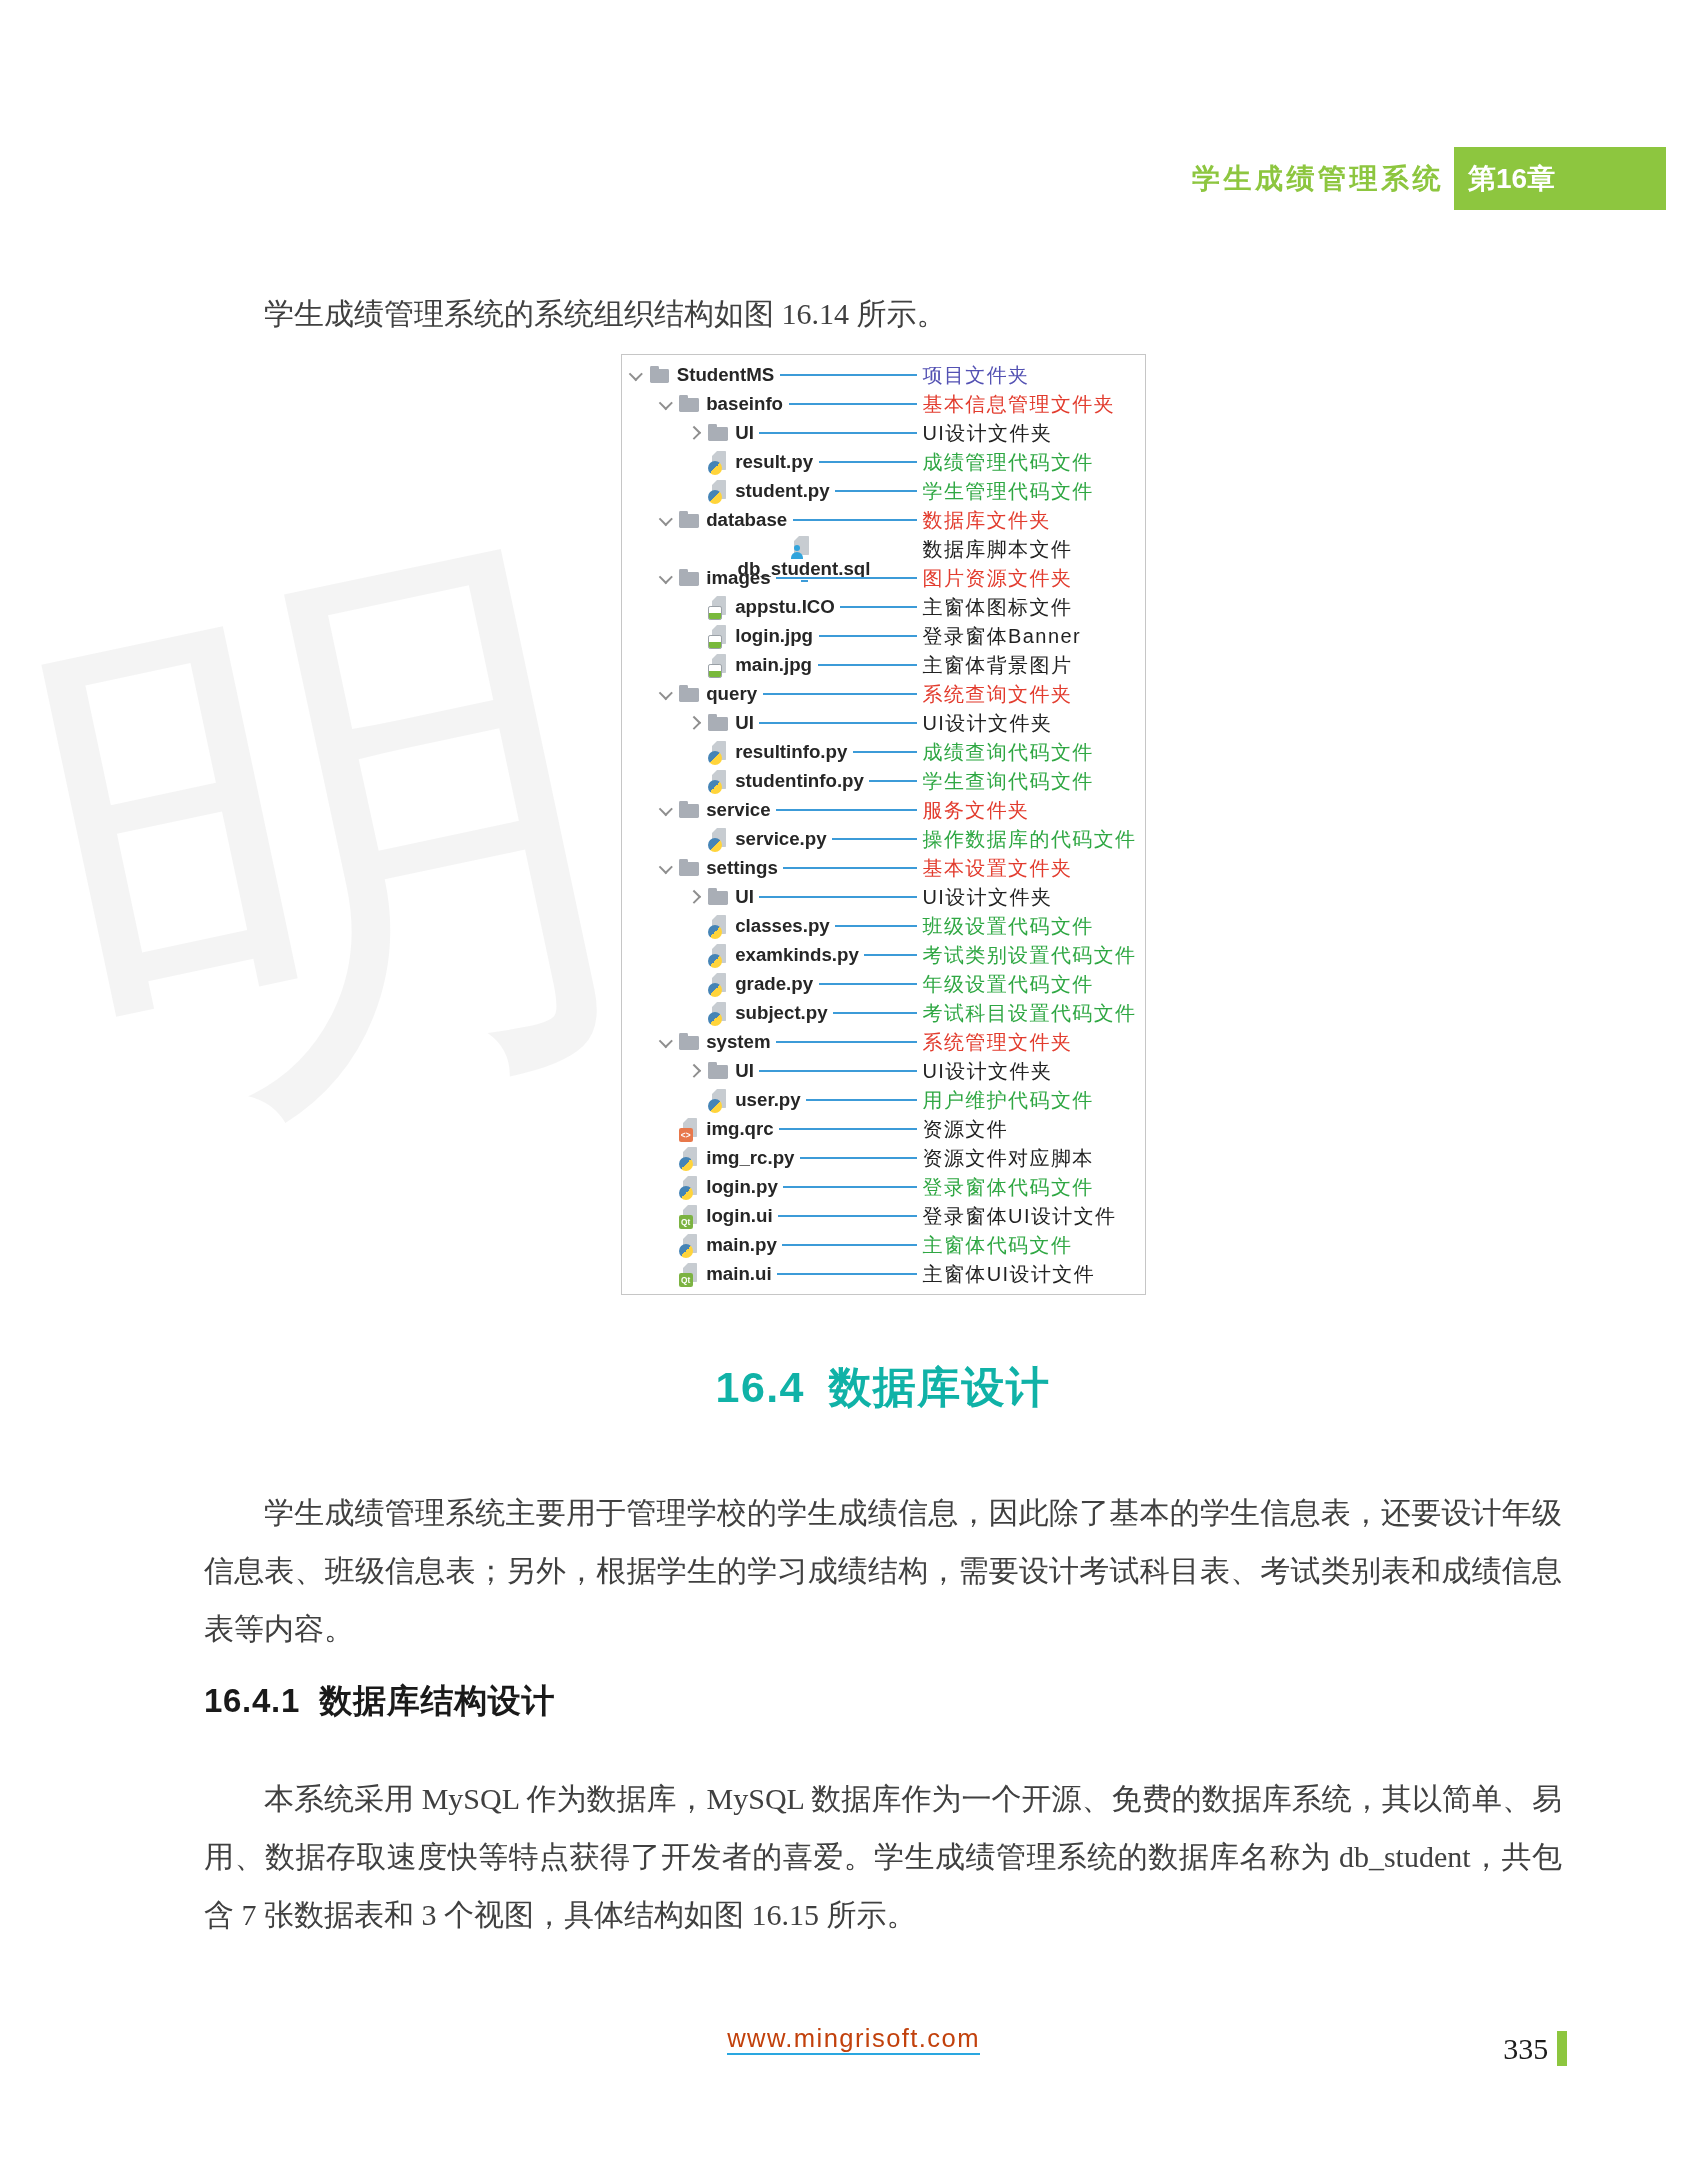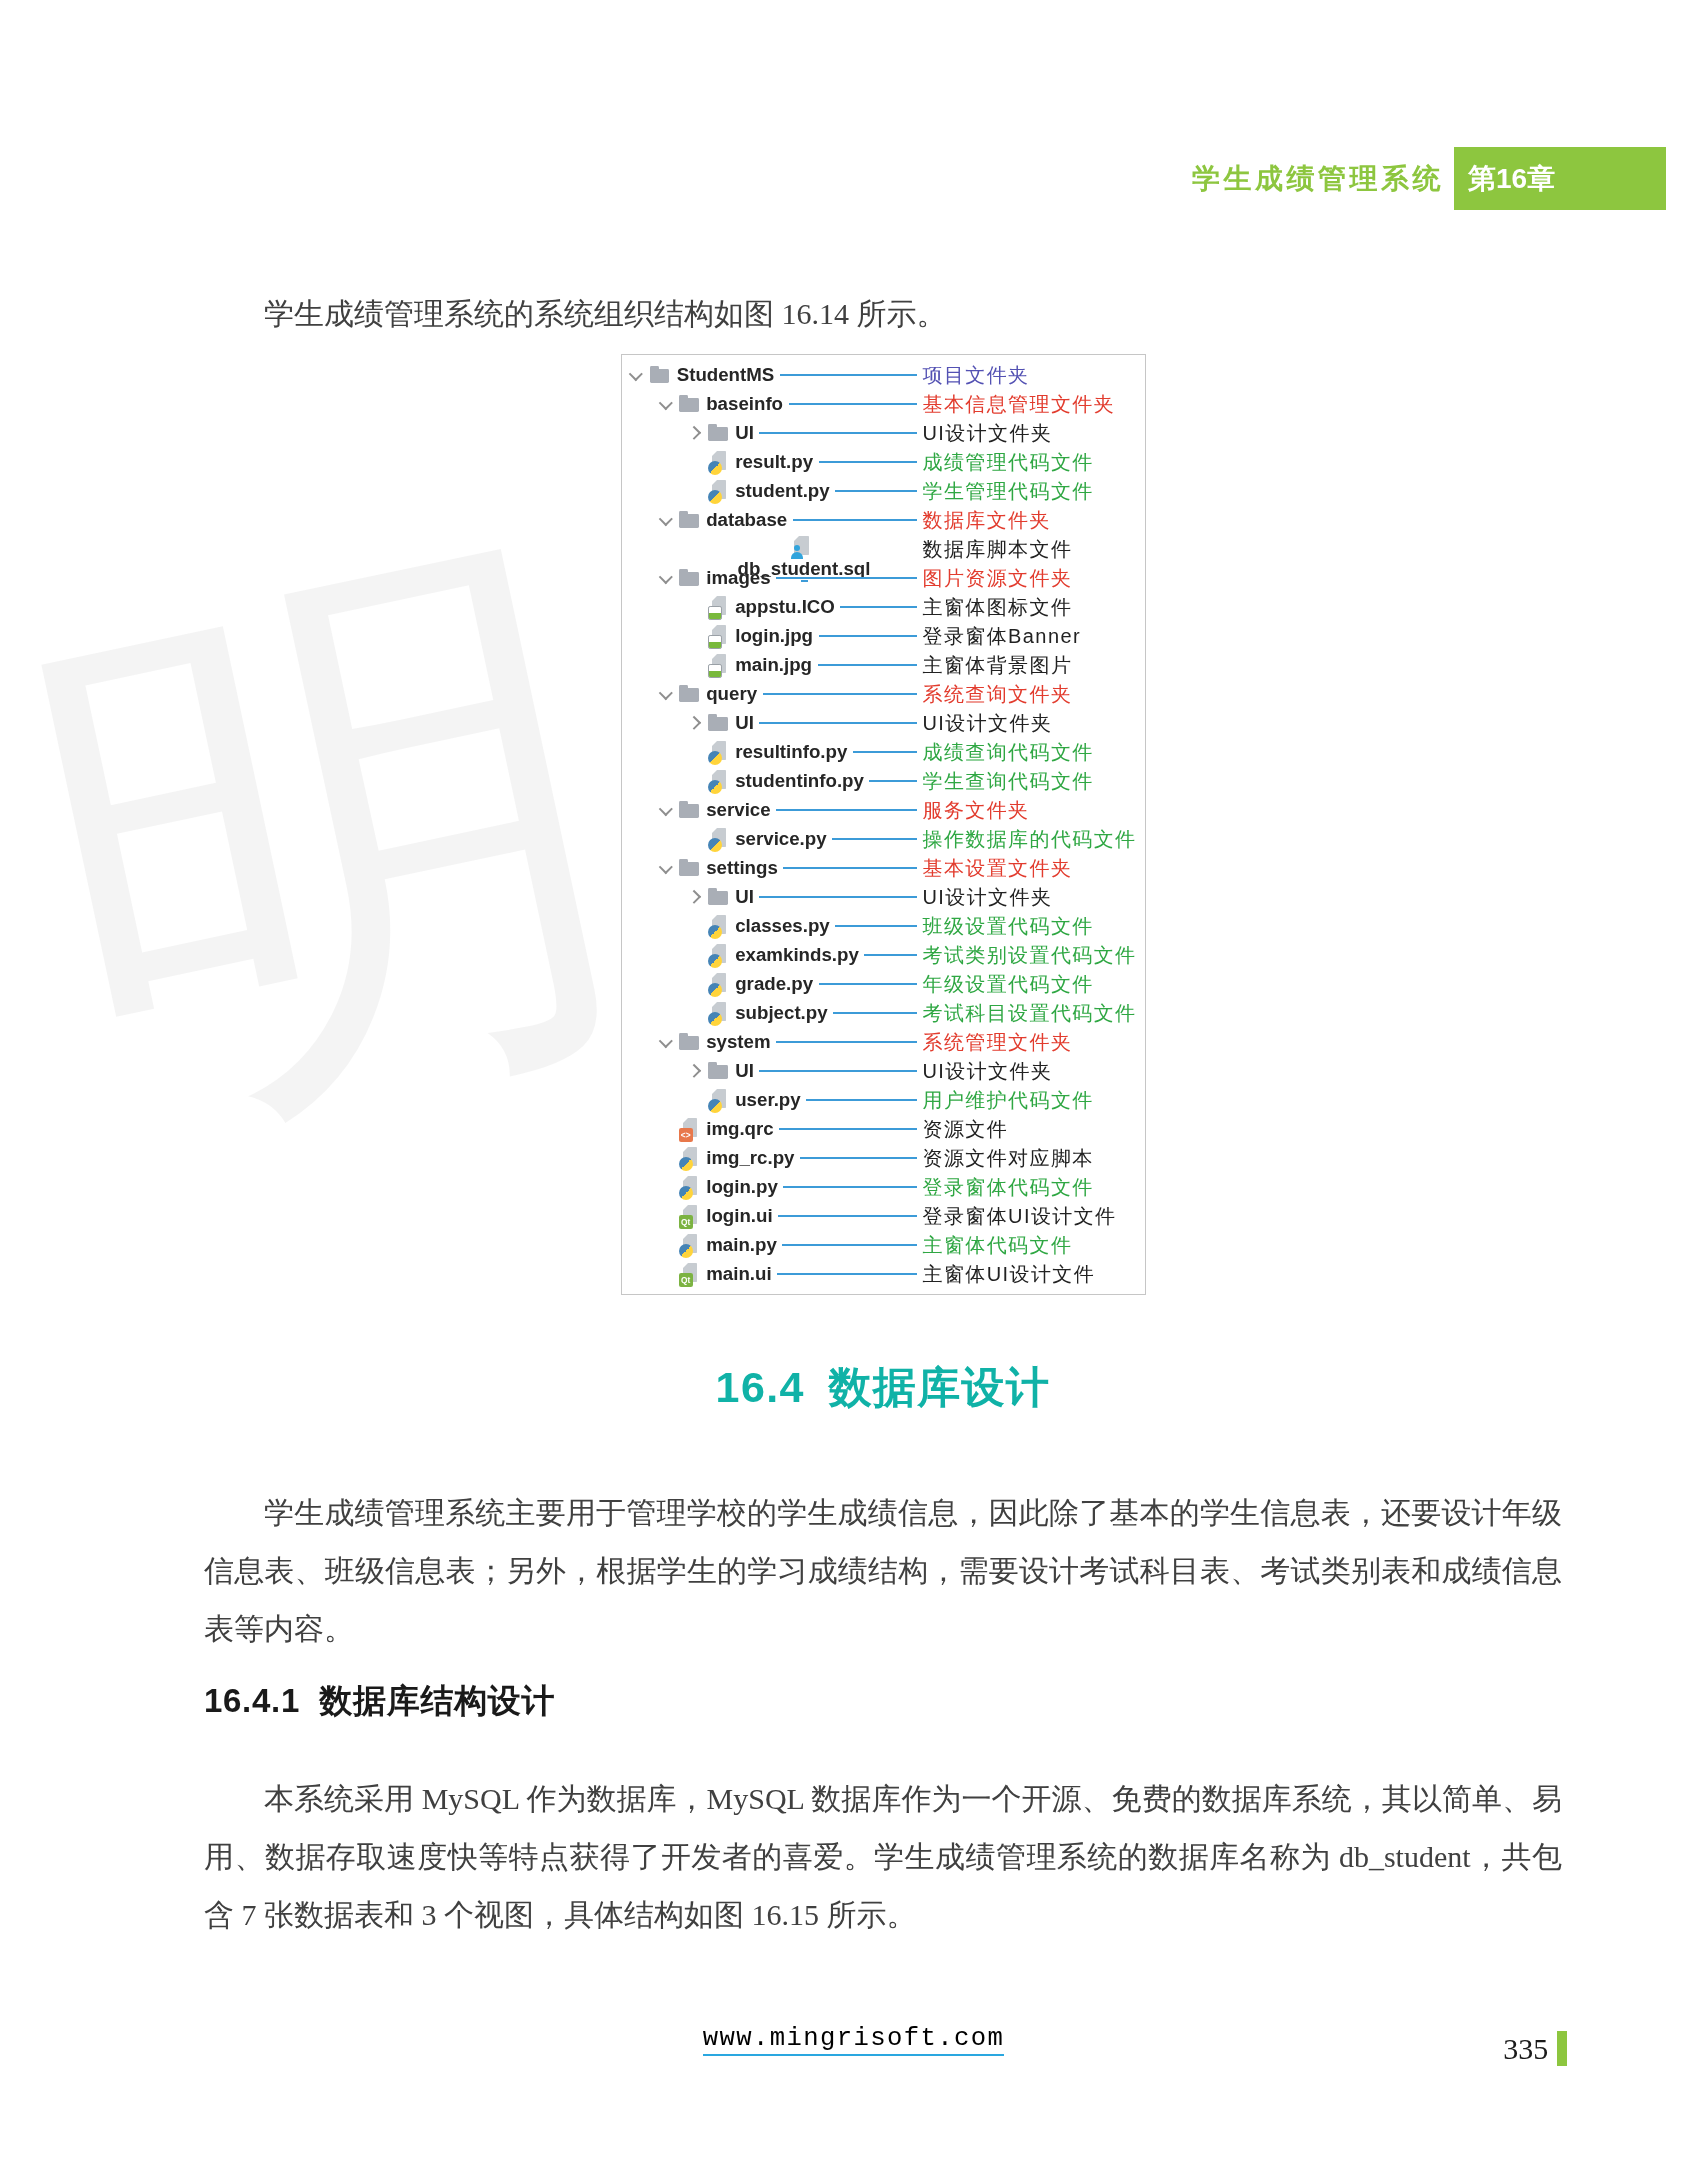--- a/index.html
+++ b/index.html
@@ -145,23 +145,23 @@
   .h-main .h-num{margin-right:23.5px;}
   .para-2{margin-top:73px;}
   .h-sub-2{margin-top:25px;}
   .para-3{margin-top:50px;}
   
   .footer-link{
     position:absolute;left:0;right:0;top:2024px;
     text-align:center;z-index:1;
   }
   .site-link{
-    font-family:Liberation Mono, monospace;
+    font-family:Liberation Sans, sans-serif;
     font-size:25.6px;letter-spacing:1.4px;
-    color:#000000;text-decoration:none;
+    color:#c2410c;text-decoration:none;
     border-bottom:2.8px solid #2aa7e0;
     padding-bottom:1.4px;cursor:pointer;
   }
   .pageno-wrap{
     position:absolute;top:2031px;right:140px;
     display:flex;align-items:center;z-index:1;
   }
   .pageno{
     font-family:"Liberation Serif", serif;
     font-size:30px;color:#1a1a1a;margin-right:8.3px;

